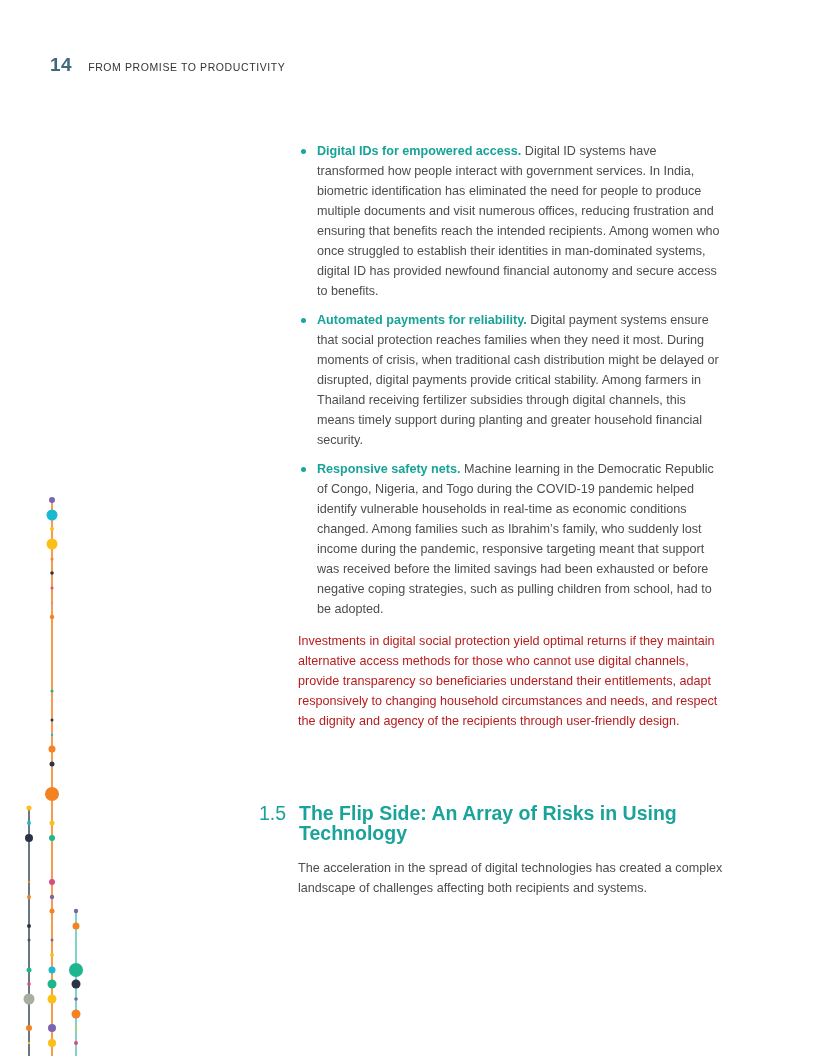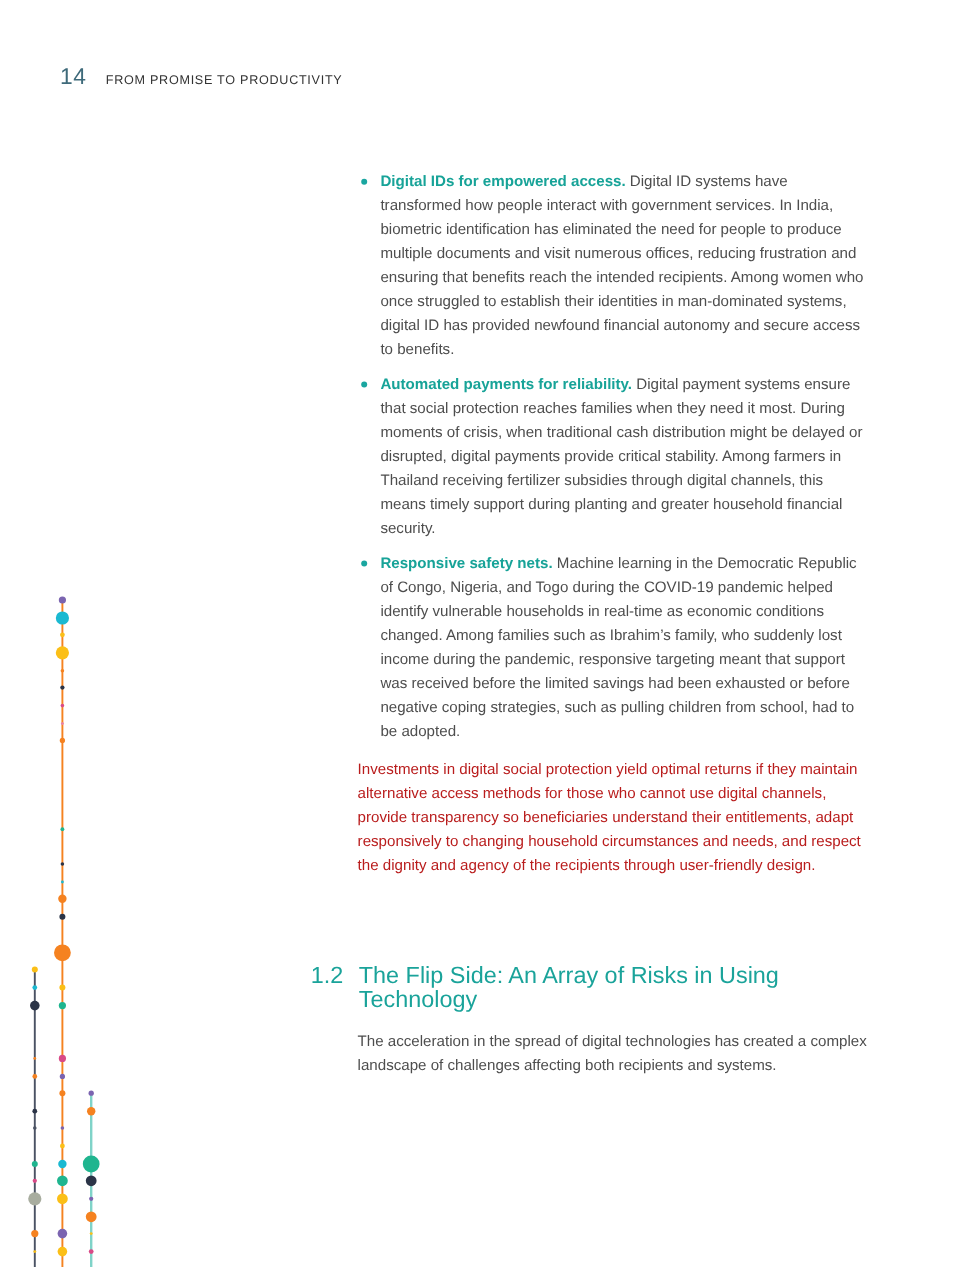--- a/index.html
+++ b/index.html
@@ -1,34 +1,34 @@
 <!DOCTYPE html>
 <html><head>
   <meta charset="utf-8">
   <style>
     * { margin: 0; padding: 0; box-sizing: border-box; }
     html, body { width: 816px; height: 1056px; background: #ffffff; overflow: hidden; }
     body { position: relative; font-family: "Liberation Sans", "DejaVu Sans", sans-serif; color: #4a4a4a; }
 
     .running-header { position: absolute; left: 50px; top: 54px; display: flex; align-items: baseline; }
-    .page-number { font-size: 19px; color: #3e6a7a; font-weight: 400; letter-spacing: 0.5px; margin-right: 16px; }
+    .page-number { font-size: 19px; color: #3e6a7a; font-weight: 700; letter-spacing: 0.5px; margin-right: 16px; }
     .running-title { font-size: 10.5px; color: #333; letter-spacing: 0.6px; }
 
     .content { position: absolute; left: 298px; top: 113px; width: 425px; margin-top: 28px; }
 
     .bullet-list { list-style: none; }
     .bullet-item { position: relative; padding-left: 19px; font-size: 12.6px; line-height: 20px; color: #4d4d4d; margin-bottom: 9px; }
     .bullet-dot { position: absolute; left: 3px; top: 8px; width: 5px; height: 5px; border-radius: 50%; background: #1aa6a0; }
     .bullet-lead { font-weight: bold; color: #17a398; }
 
     .paragraph { font-size: 12.6px; line-height: 20px; color: #b91c1c; margin-top: 12px; }
 
     .section-heading { position: absolute; left: 259px; top: 803px; width: 470px; display: flex; color: #1aa39a; font-size: 19.5px; line-height: 20px; }
     .section-number { width: 40px; flex-shrink: 0; }
-    .section-title { flex: 1; }
+    .section-title { flex: 1; font-weight: bold; }
 
     .section-body { position: absolute; left: 298px; top: 858px; width: 425px; font-size: 12.6px; line-height: 20px; color: #4d4d4d; }
 
     .decor { position: absolute; left: 0; top: 0; width: 120px; height: 1056px; }
   </style>
 </head>
 <body>
 
 <svg class="decor" viewBox="0 0 120 1056" xmlns="http://www.w3.org/2000/svg">
 
@@ -104,17 +104,17 @@
     </li>
     <li class="bullet-item">
       <span class="bullet-dot"></span>
       <span class="bullet-lead">Responsive safety nets.</span><span> Machine learning in the Democratic Republic of Congo, Nigeria, and Togo during the COVID-19 pandemic helped identify vulnerable households in real-time as economic conditions changed. Among families such as Ibrahim’s family, who suddenly lost income during the pandemic, responsive targeting meant that support was received before the limited savings had been exhausted or before negative coping strategies, such as pulling children from school, had to be adopted.</span>
     </li>
   </ul>
   <p class="paragraph">Investments in digital social protection yield optimal returns if they maintain alternative access methods for those who cannot use digital channels, provide transparency so beneficiaries understand their entitlements, adapt responsively to changing household circumstances and needs, and respect the dignity and agency of the recipients through user-friendly design.</p>
 </div>
 
 <div class="section-heading">
-  <span class="section-number">1.2</span>
+  <span class="section-number">1.5</span>
   <span class="section-title">The Flip Side: An Array of Risks in Using Technology</span>
 </div>
 
 <p class="section-body">The acceleration in the spread of digital technologies has created a complex landscape of challenges affecting both recipients and systems.</p>
 
 </body></html>

